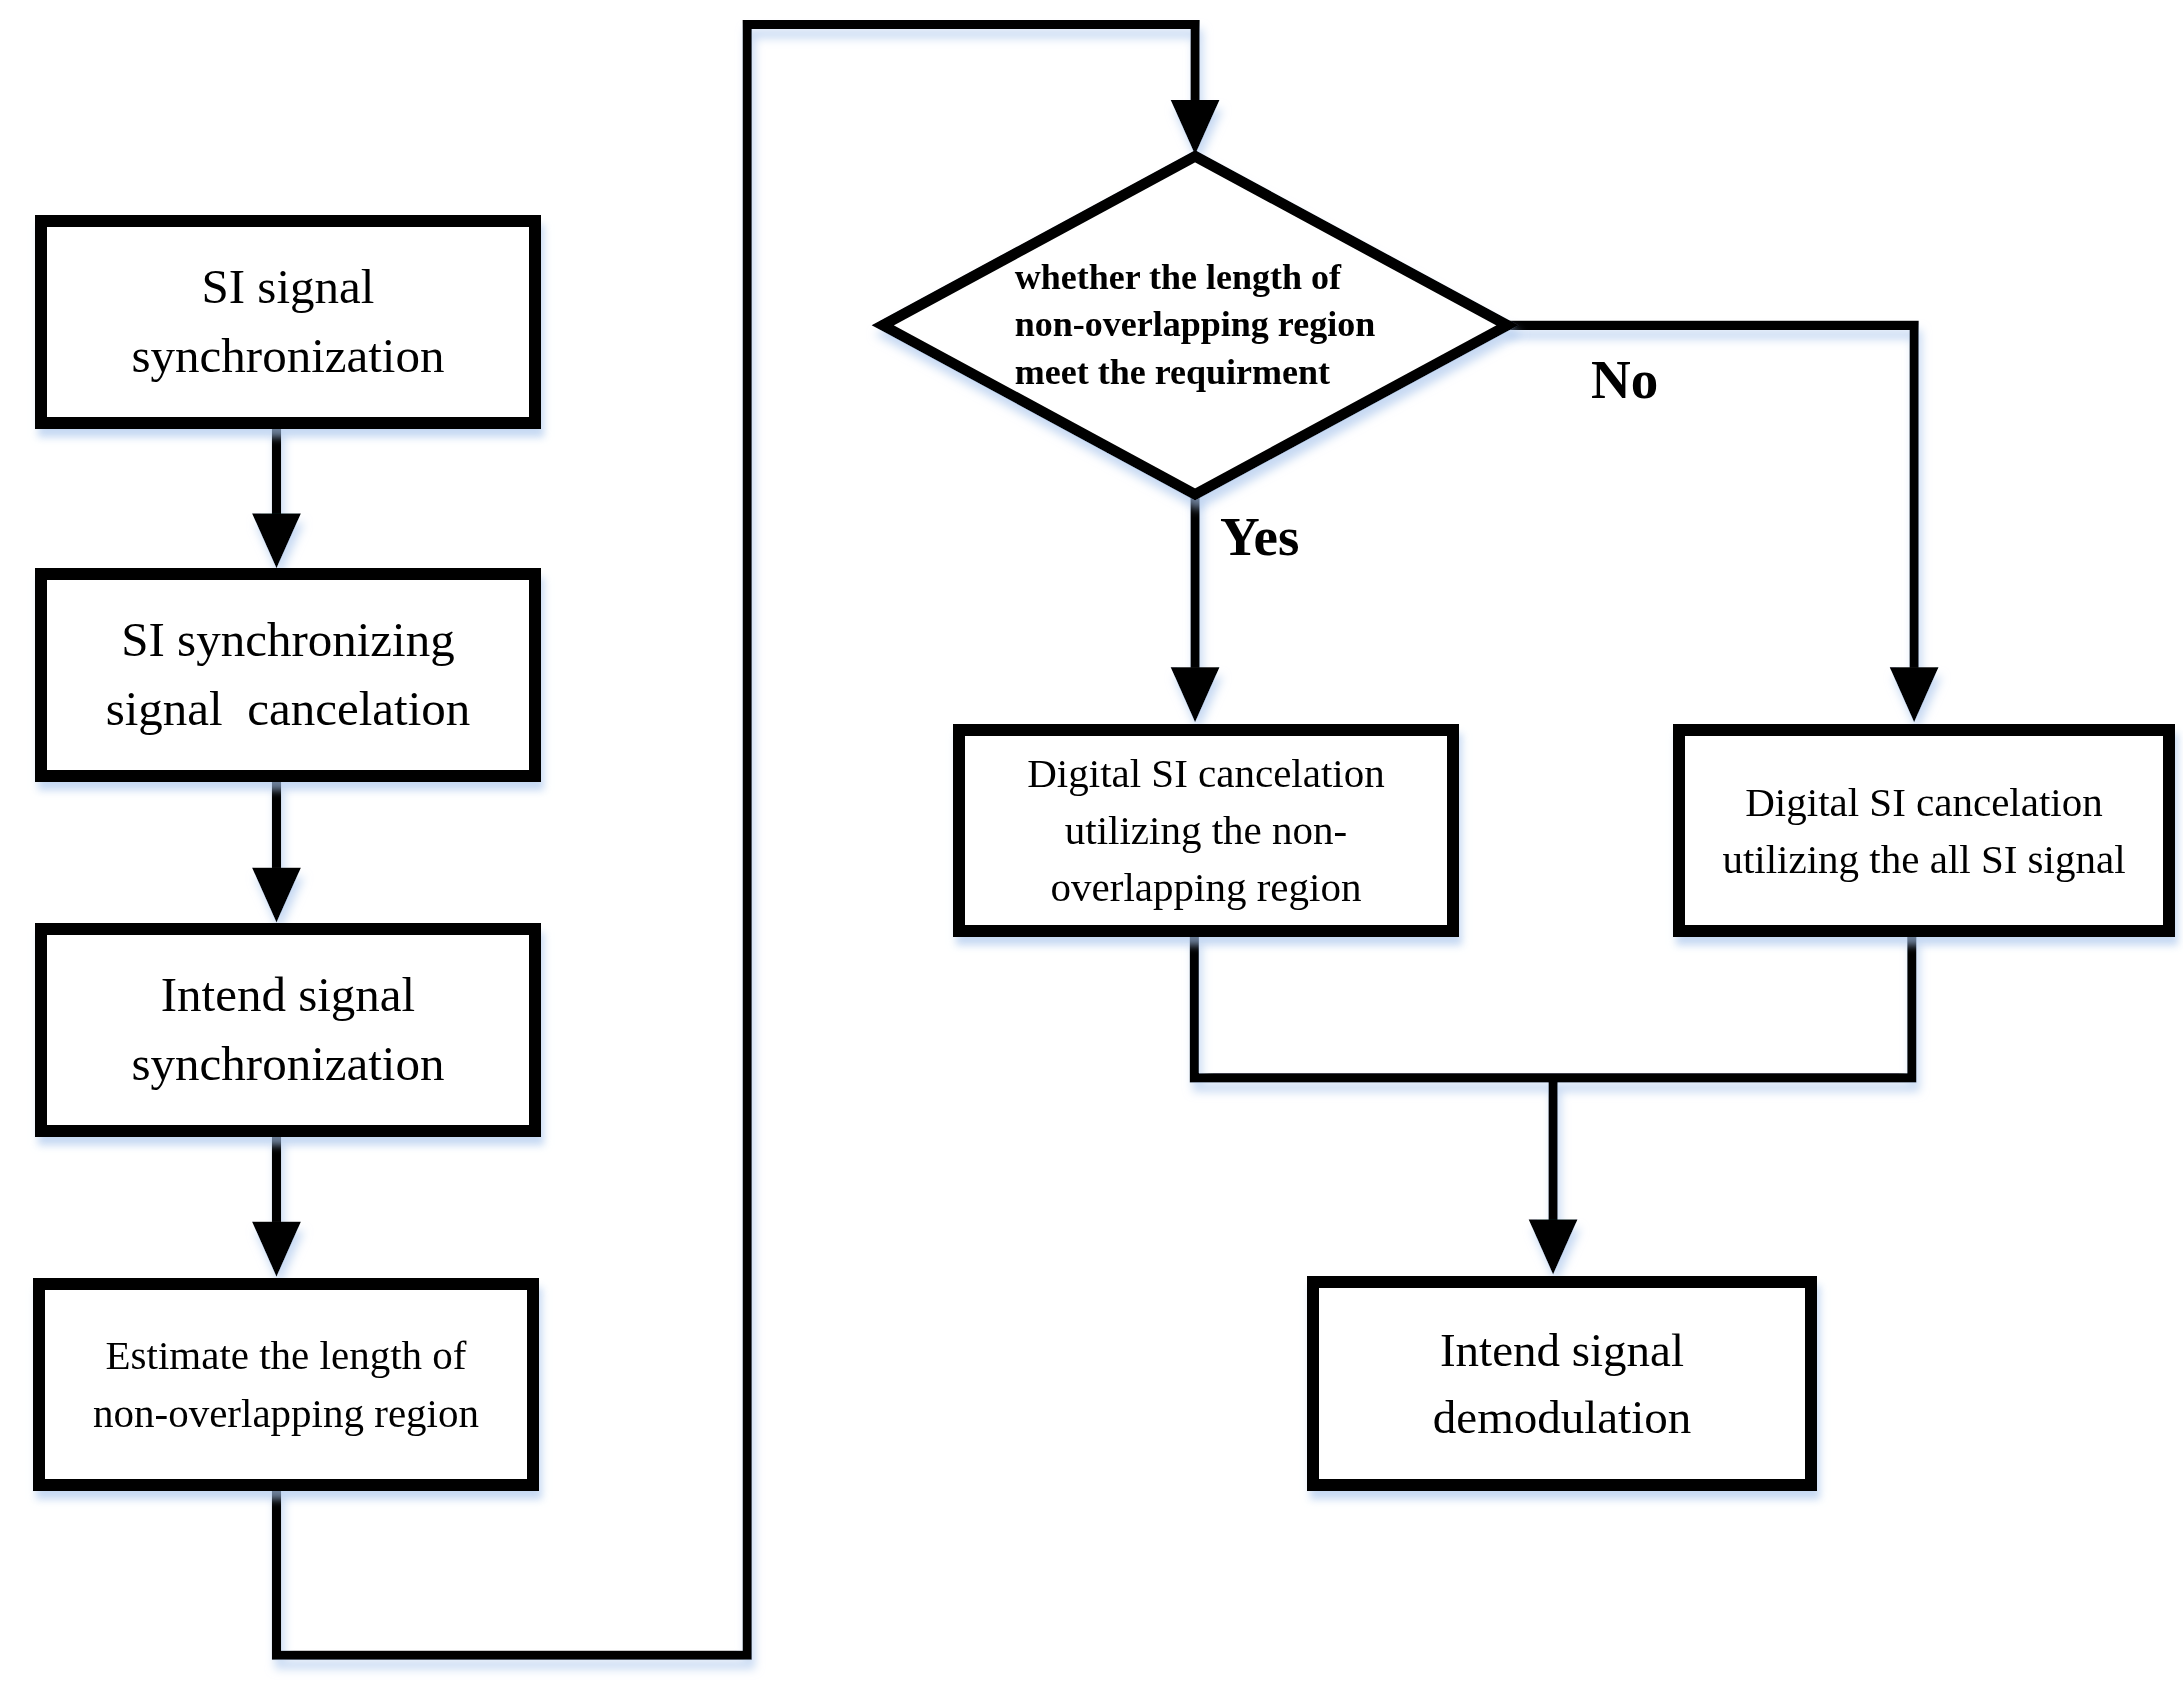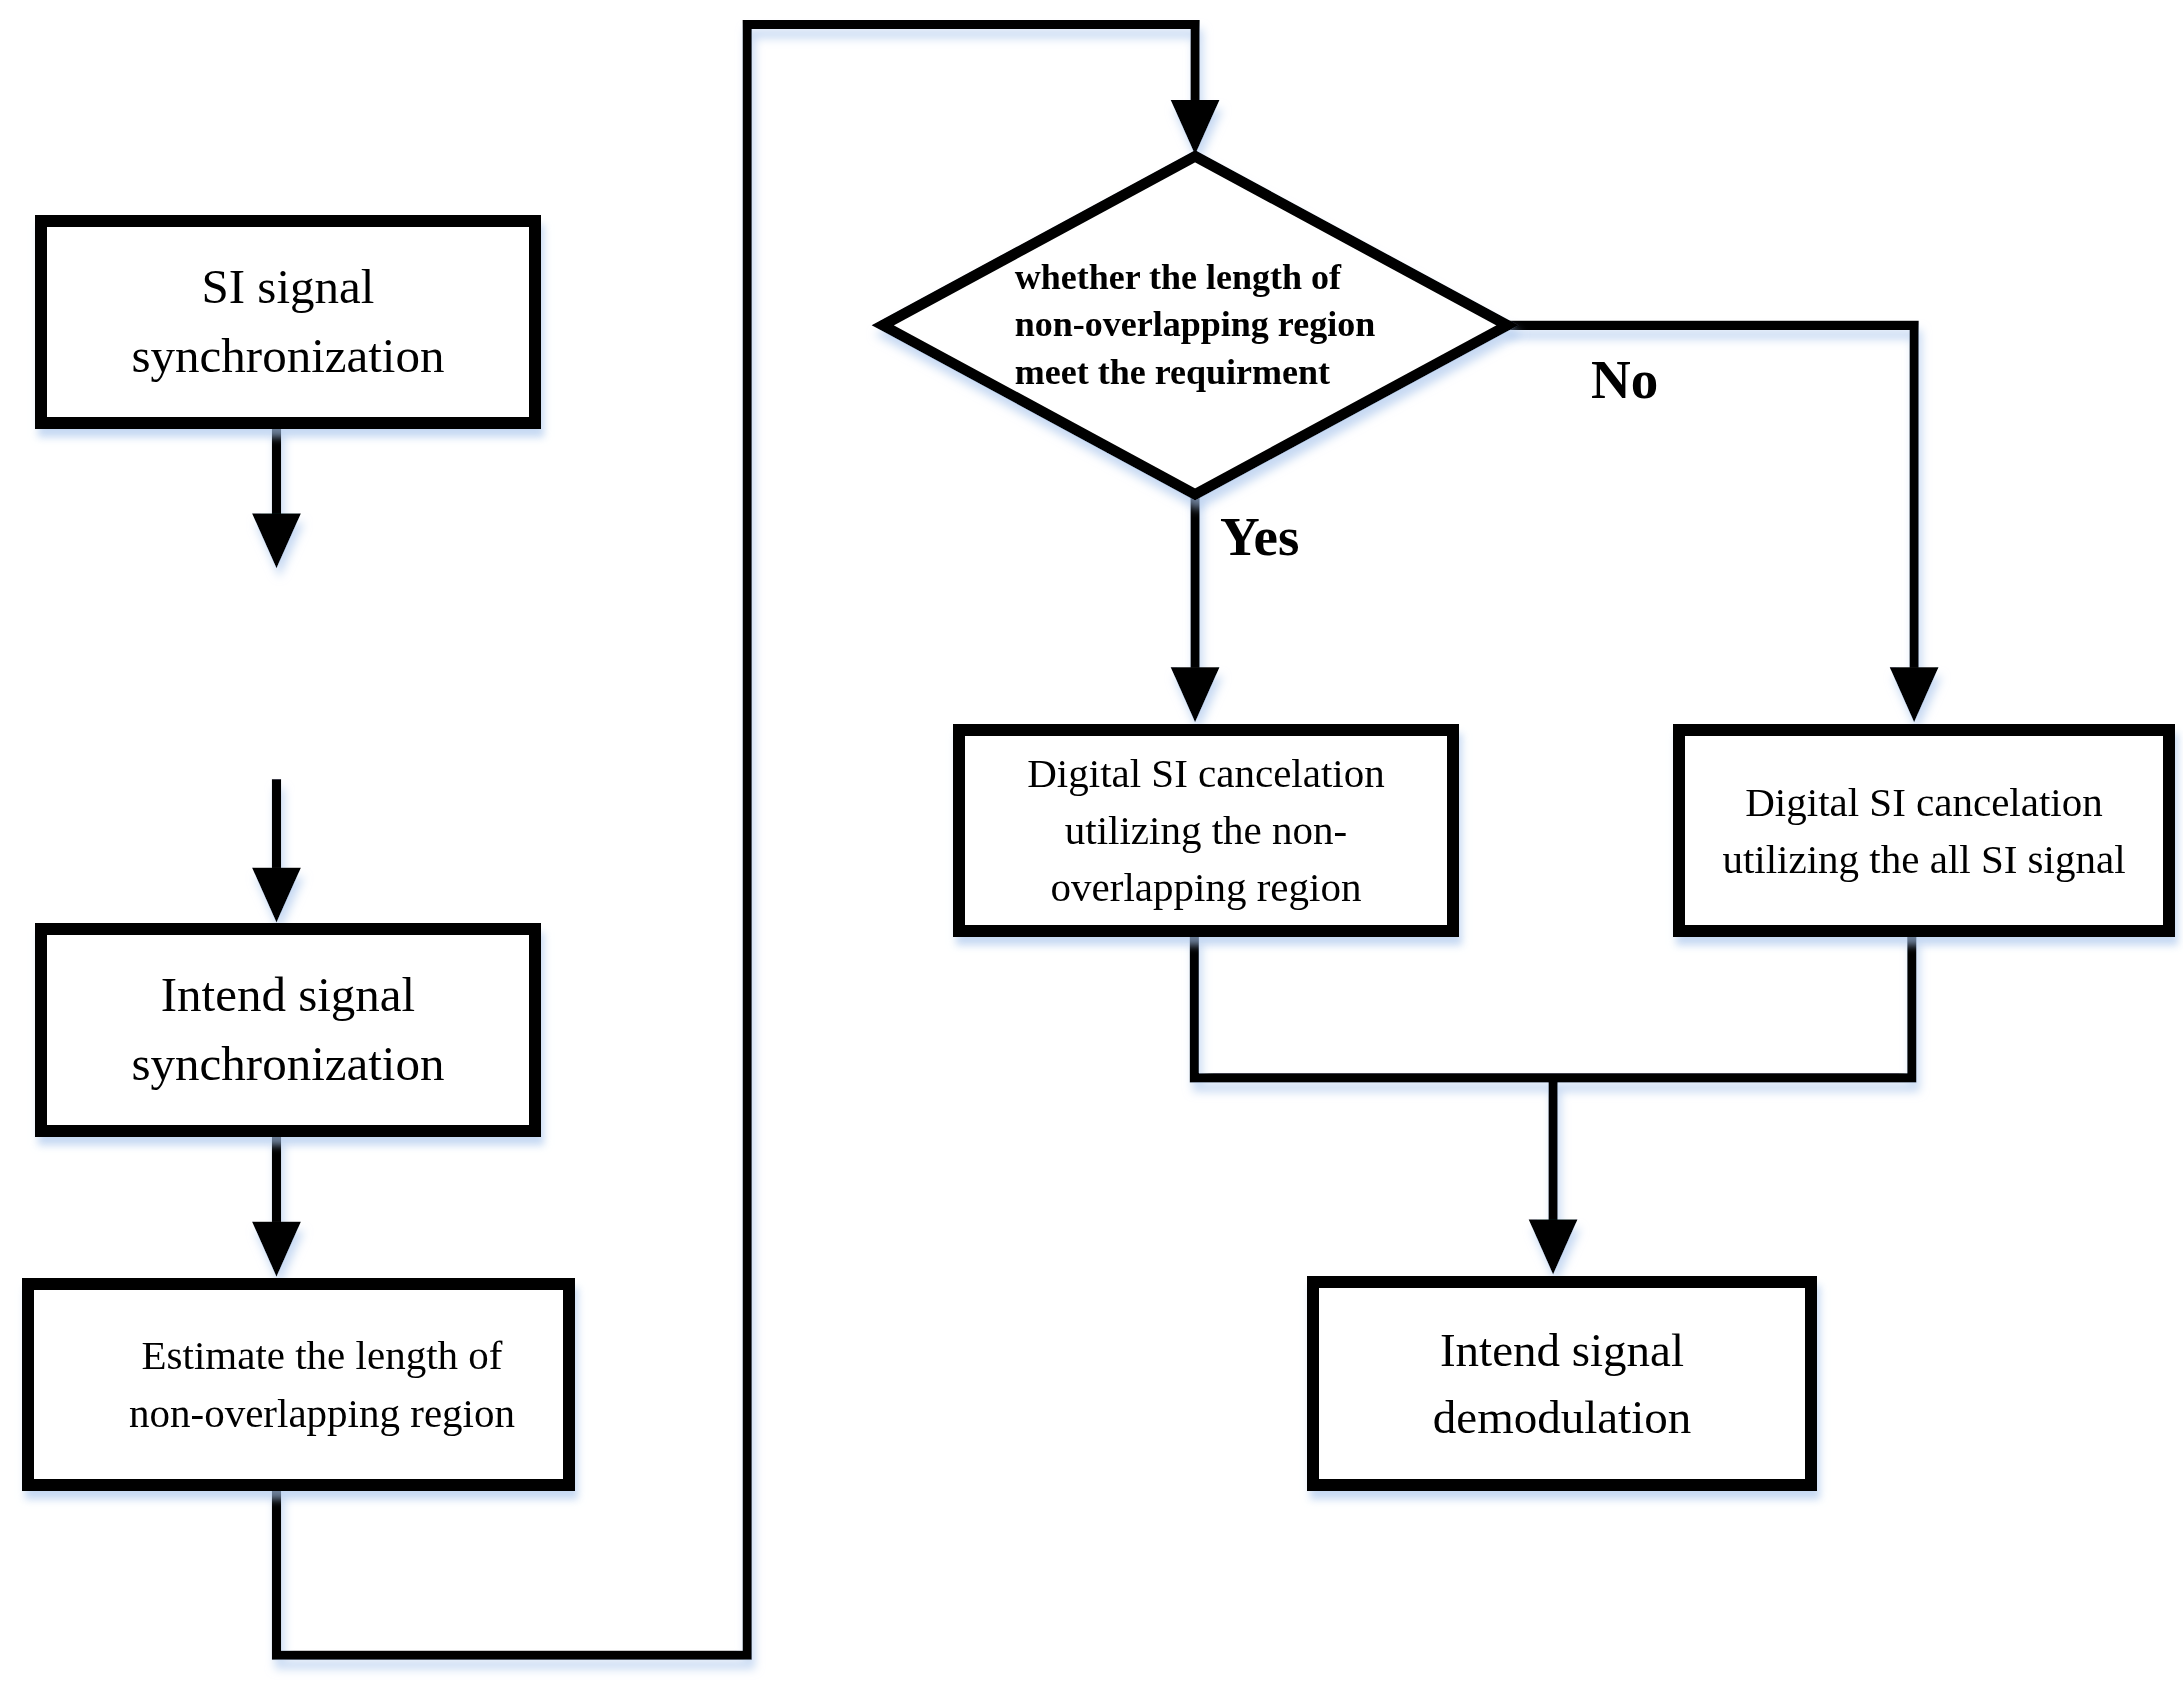--- a/index.html
+++ b/index.html
@@ -61,27 +61,31 @@
     </g>
 
     <polygon points="1569,205 1979,427 1569,649 1159,427" fill="#ffffff" stroke="#000000" stroke-width="14" filter="url(#sh)"></polygon>
   </svg>
 
   <div class="pbox f-main" style="left:23px;top:215px;width:482px;height:190px;">
     <span>SI signal
 synchronization</span>
   </div>
 
+  <div class="pbox f-main" style="left:23px;top:568px;width:482px;height:190px;">
+    <span>SI synchronizing
+signal  cancelation</span>
+  </div>
 
   <div class="pbox f-main" style="left:23px;top:923px;width:482px;height:190px;">
     <span>Intend signal
 synchronization</span>
   </div>
 
-  <div class="pbox f-small" style="left:10px;top:1278px;width:482px;height:189px;padding-left:47px;">
+  <div class="pbox f-small" style="left:21px;top:1278px;width:482px;height:189px;">
     <span>Estimate the length of
 non-overlapping region</span>
   </div>
 
   <div class="diamond-label">whether the length of
 non-overlapping region
 meet the requirment</div>
 
   <div class="edge-label" id="yes-label">Yes</div>
   <div class="edge-label" id="no-label">No</div>

